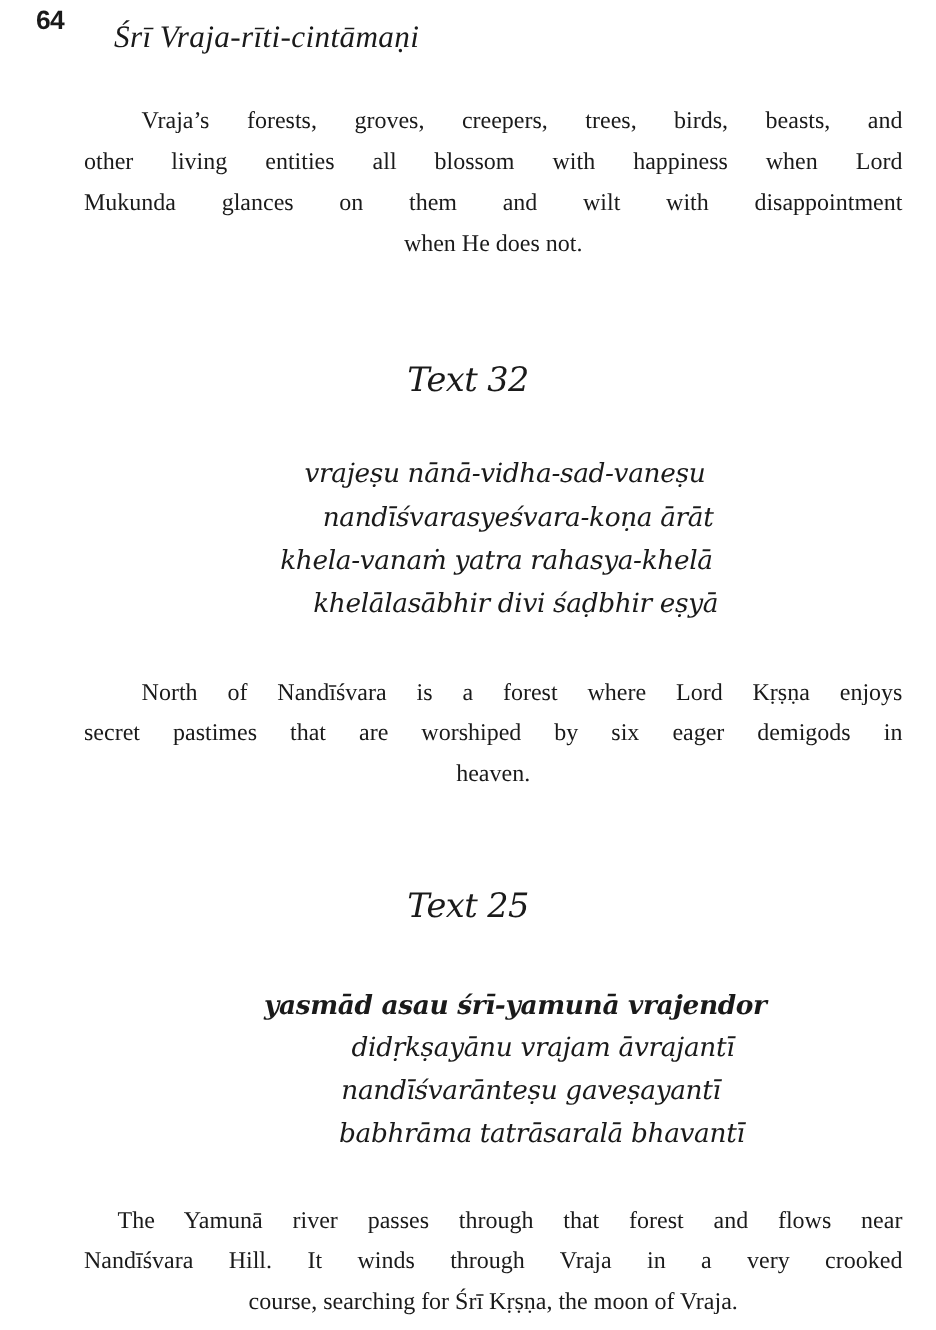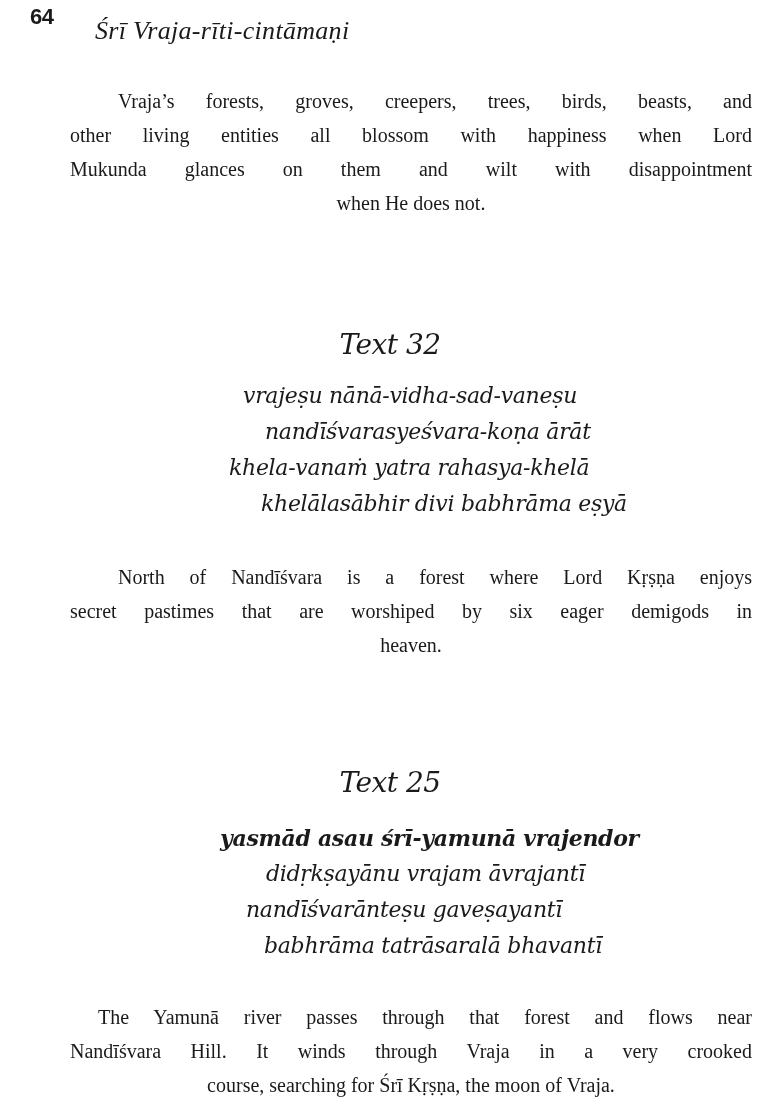--- a/index.html
+++ b/index.html
@@ -56,29 +56,29 @@
     }
     .text-heading {
       position: absolute;
       left: 0;
       width: 780px;
       text-align: center;
       font-style: italic;
       font-size: 28px;
       font-family: "DejaVu Serif", "Liberation Serif", serif;
       letter-spacing: -0.5px;
-      margin-top: 28px;
     }
     .verse {
       position: absolute;
       font-style: italic;
       font-size: 22px;
       line-height: 36px;
       font-family: "DejaVu Serif", "Liberation Serif", serif;
       letter-spacing: -0.3px;
+      text-align: center;
     }
     .verse .vline {
       display: block;
       white-space: nowrap;
     }
   </style>
 </head>
 <body>
 
 <div class="page-number">64</div>
@@ -90,21 +90,21 @@
   <span class="line">Mukunda glances on them and wilt with disappointment</span>
   <span class="line last">when He does not.</span>
 </div>
 
 <div class="text-heading" style="top:300px;">Text 32</div>
 
 <div class="verse" style="left:243px; top:378px;">
   <span class="vline" style="padding-left:0px;">vrajeṣu nānā-vidha-sad-vaneṣu</span>
   <span class="vline" style="padding-left:22px;">nandīśvarasyeśvara-koṇa ārāt</span>
   <span class="vline" style="padding-left:-14px; margin-left:-14px;">khela-vanaṁ yatra rahasya-khelā</span>
-  <span class="vline" style="padding-left:18px;">khelālasābhir divi babhrāma eṣyā</span>
+  <span class="vline" style="padding-left:18px;">khelālasābhir divi śaḍbhir eṣyā</span>
 </div>
 
 <div class="prose" style="top:560px;">
   <span class="line indent">North of Nandīśvara is a forest where Lord Kṛṣṇa enjoys</span>
   <span class="line">secret pastimes that are worshiped by six eager demigods in</span>
   <span class="line last">heaven.</span>
 </div>
 
 <div class="text-heading" style="top:738px;">Text 25</div>
 

